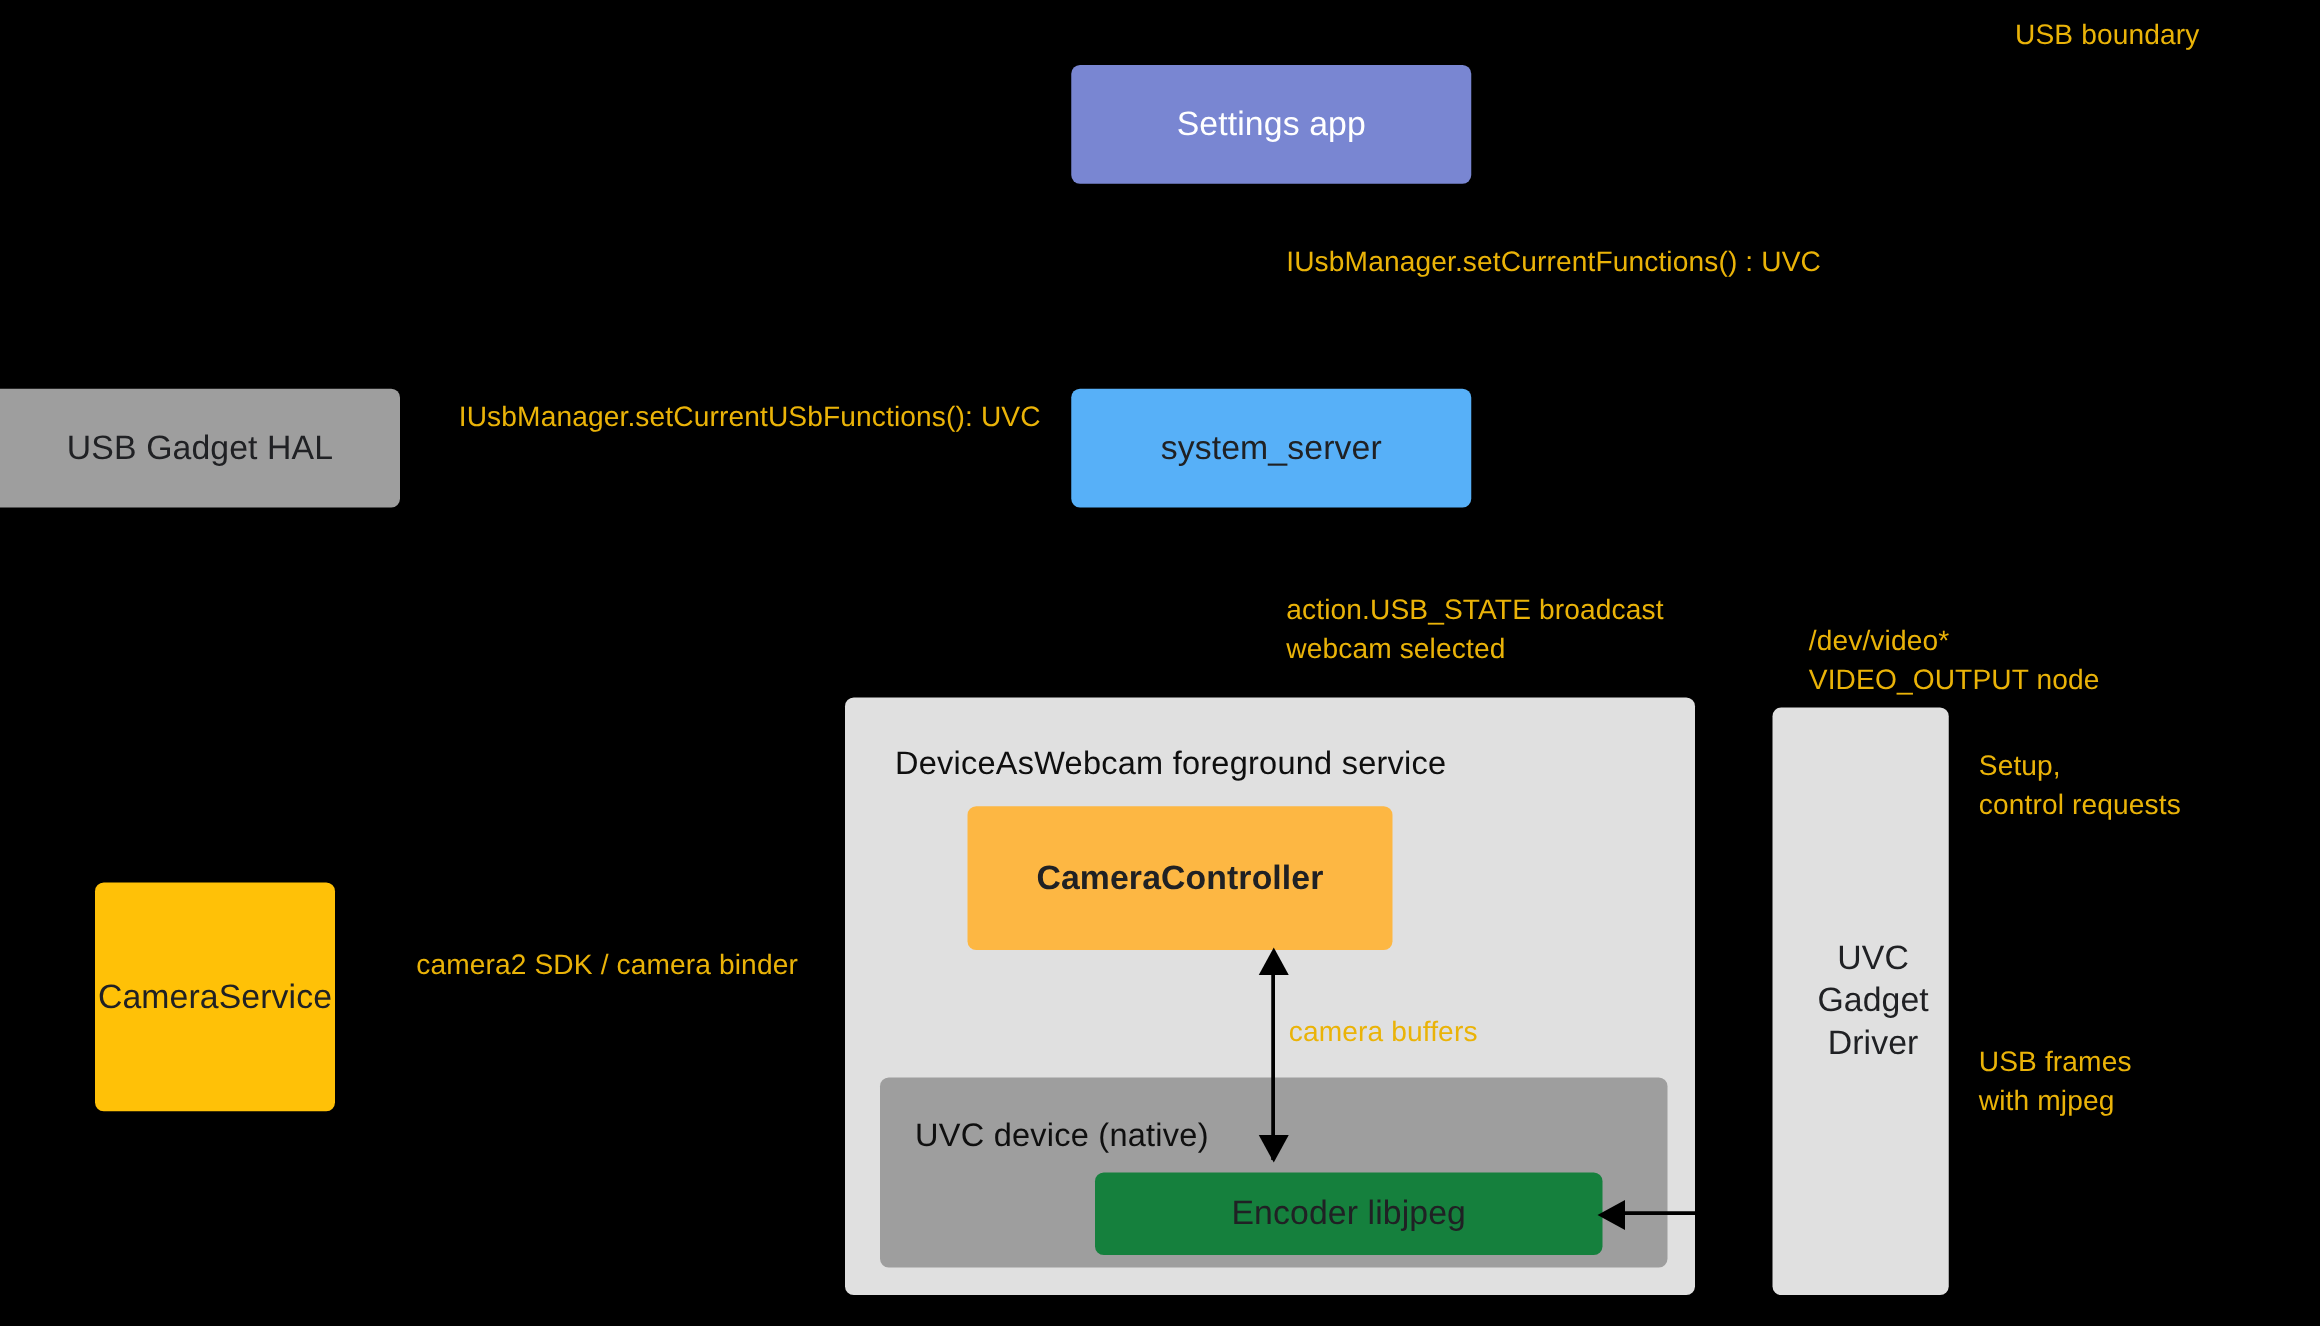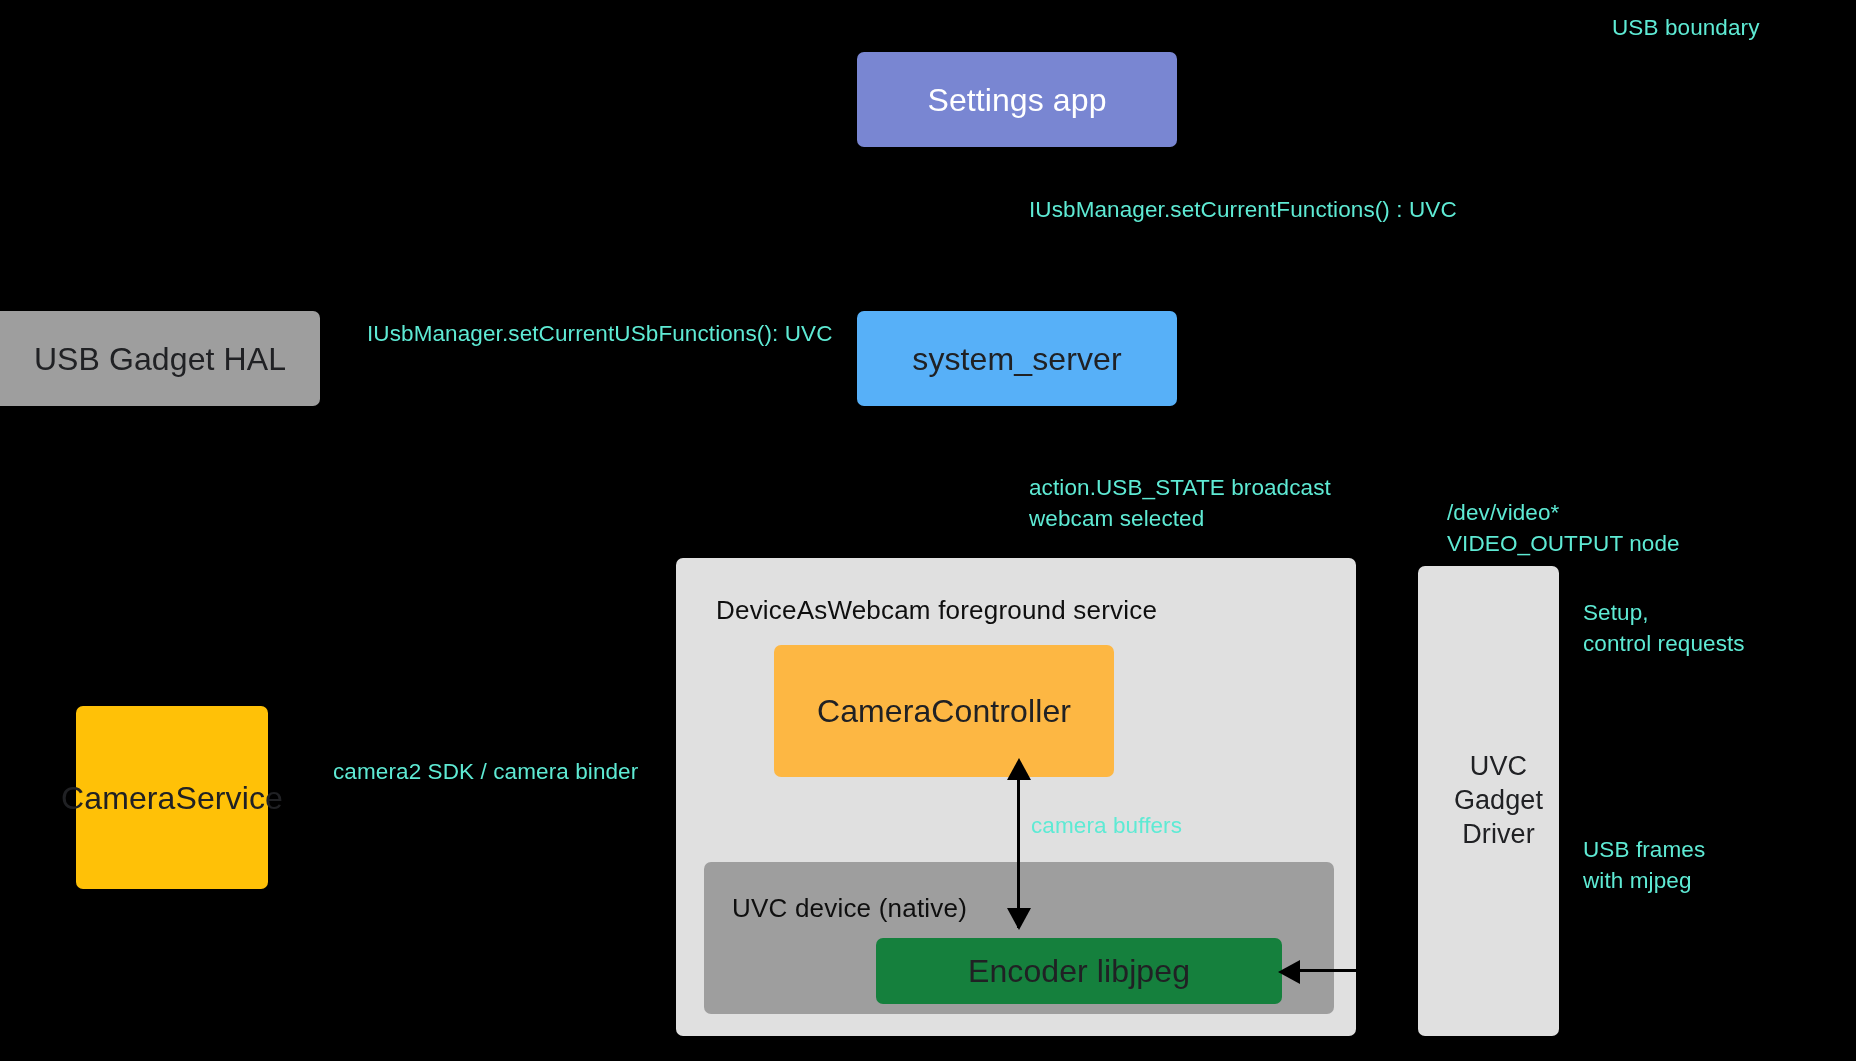--- a/index.html
+++ b/index.html
@@ -19,27 +19,27 @@
   }
   .box {
     position: absolute;
     box-sizing: border-box;
     display: flex;
     align-items: center;
     justify-content: center;
     text-align: center;
     border-radius: 7px;
     color: #202124;
-    font-size: 32px;
+    font-size: 27px;
     line-height: 1.25;
     letter-spacing: 0.1px;
   }
   .edge-label {
     position: absolute;
-    color: #5eead4;
+    color: #eab308;
     font-size: 22.5px;
     line-height: 1.38;
     letter-spacing: 0.1px;
     white-space: pre-line;
   }
   .panel-title {
     position: absolute;
     color: #0f0f0f;
     font-size: 26px;
     font-weight: normal;
@@ -66,22 +66,23 @@
     background: #ffc107;
   }
   #service-panel {
     position: absolute;
     left: 676px; top: 558px; width: 680px; height: 478px;
     background: #e0e0e0;
     border-radius: 7px;
     box-sizing: border-box;
   }
   #camera-controller {
-    left: 774px; top: 645px; width: 340px; height: 132px;
+    left: 774px; top: 645px; width: 340px; height: 115px;
     background: #fdb743;
+    font-weight: bold;
   }
   #uvc-device-group {
     position: absolute;
     left: 704px; top: 862px; width: 630px; height: 152px;
     background: #9e9e9e;
     border-radius: 7px;
   }
   #encoder-libjpeg {
     left: 876px; top: 938px; width: 406px; height: 66px;
     background: #15803d;

